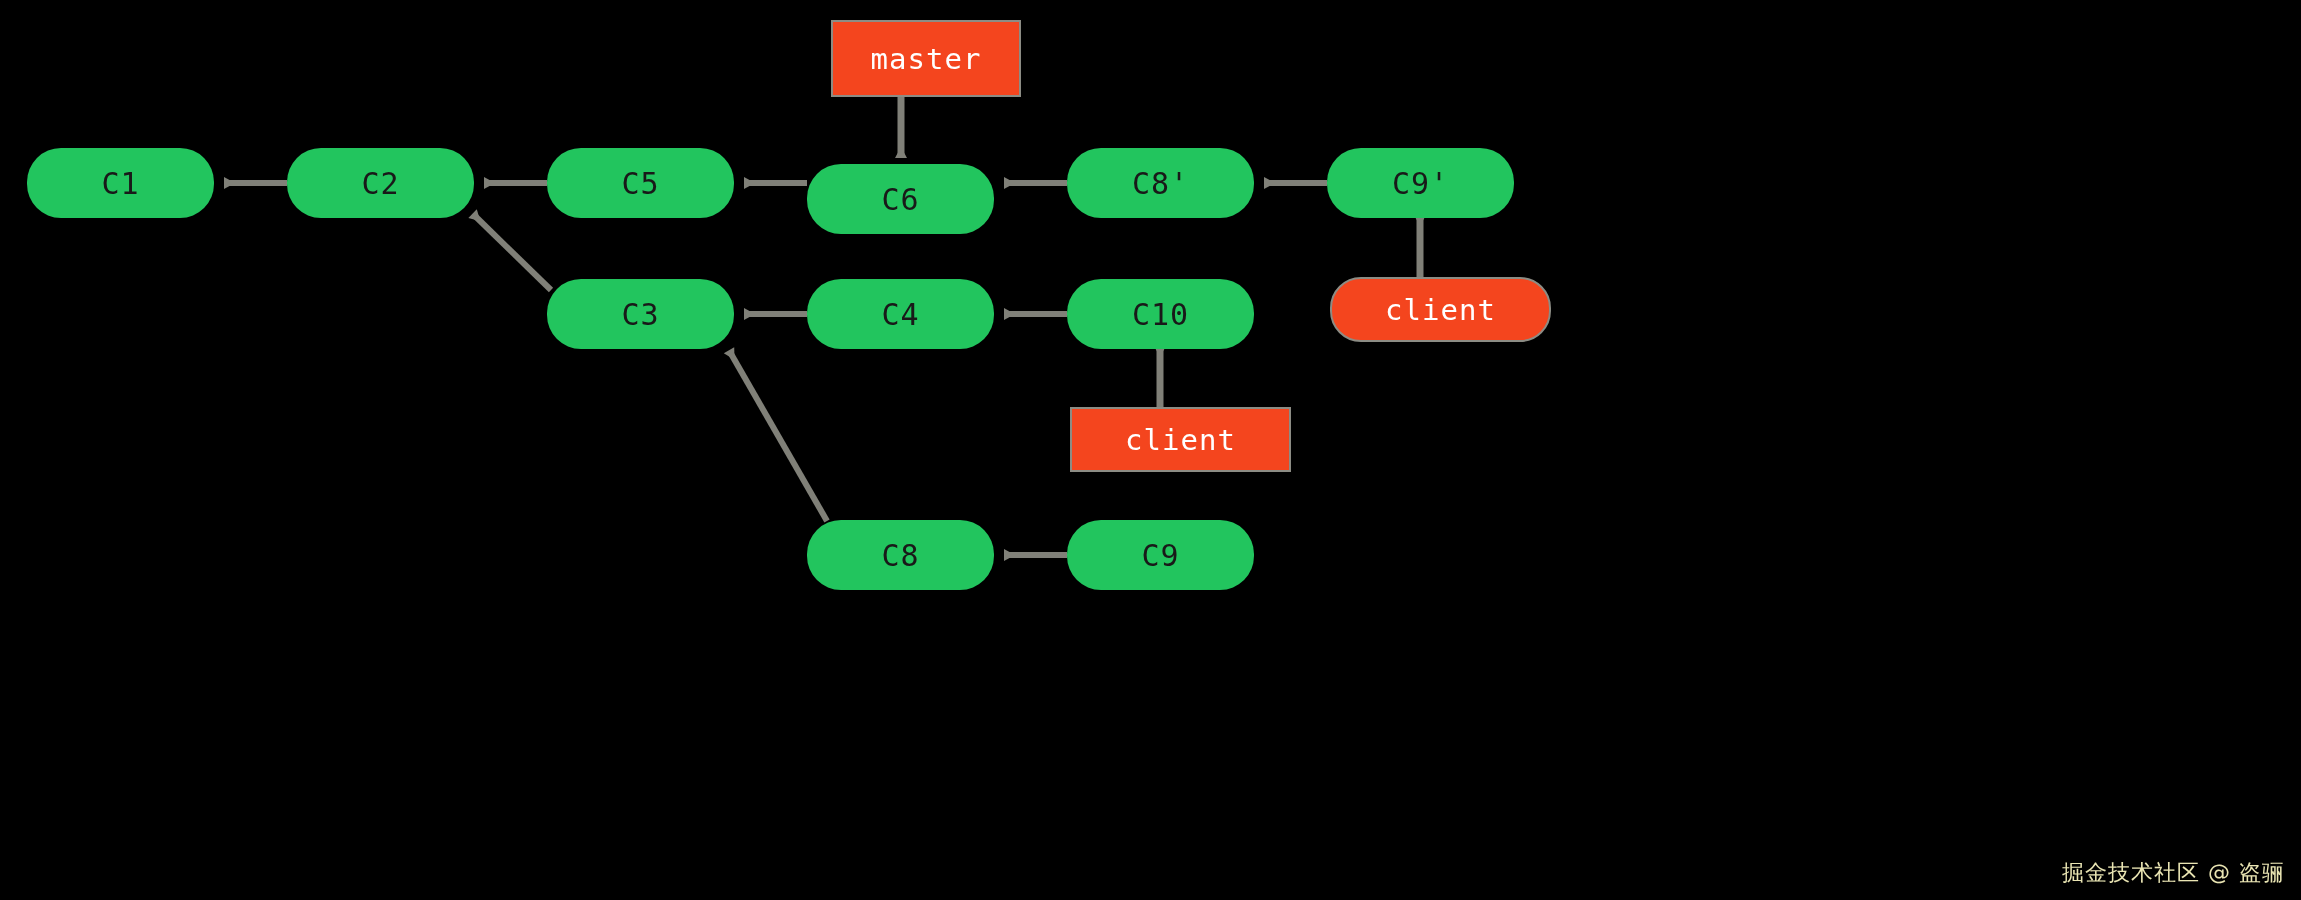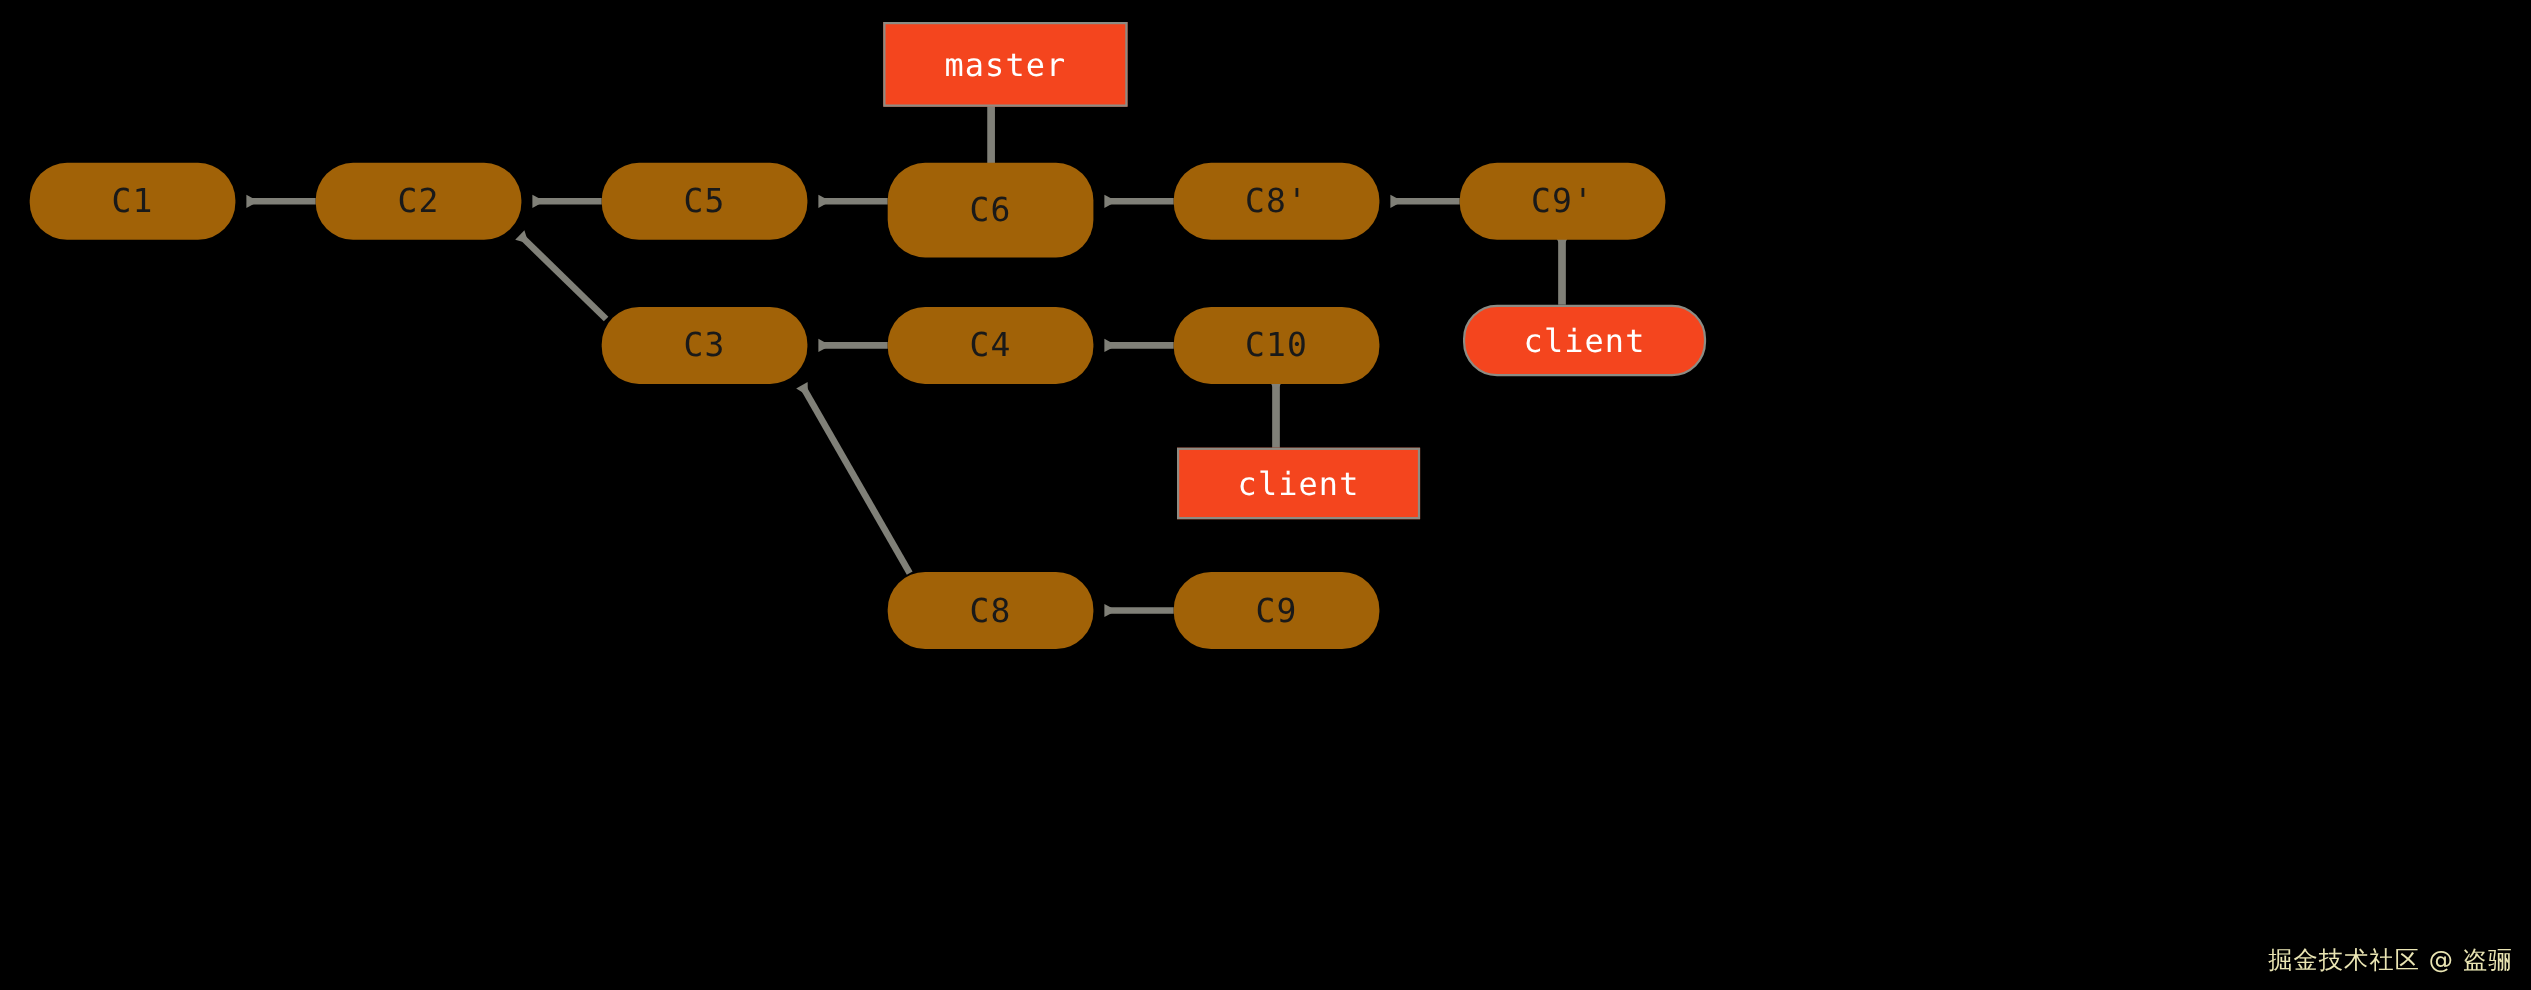--- a/index.html
+++ b/index.html
@@ -24,21 +24,21 @@
     top: 0;
     width: 2301px;
     height: 900px;
     pointer-events: none;
   }
   .commit-node {
     position: absolute;
     display: flex;
     align-items: center;
     justify-content: center;
-    background: #a16207;
+    background: #22c55e;
     border-radius: 34px;
     color: #191919;
     font-family: "DejaVu Sans Mono", "Liberation Mono", monospace;
     font-size: 30px;
     letter-spacing: 1px;
     box-sizing: border-box;
     z-index: 3;
   }
   .ref-label {
     position: absolute;
@@ -114,21 +114,21 @@
 
   <div class="commit-node" style="left:27px;top:148px;width:187px;height:70px;">
     <span>C1</span>
   </div>
   <div class="commit-node" style="left:287px;top:148px;width:187px;height:70px;">
     <span>C2</span>
   </div>
   <div class="commit-node" style="left:547px;top:148px;width:187px;height:70px;">
     <span>C5</span>
   </div>
-  <div class="commit-node" style="left:807px;top:148px;width:187px;height:86px;">
+  <div class="commit-node" style="left:807px;top:164px;width:187px;height:70px;">
     <span>C6</span>
   </div>
   <div class="commit-node" style="left:1067px;top:148px;width:187px;height:70px;">
     <span>C8'</span>
   </div>
   <div class="commit-node" style="left:1327px;top:148px;width:187px;height:70px;">
     <span>C9'</span>
   </div>
 
   <div class="commit-node" style="left:547px;top:279px;width:187px;height:70px;">
@@ -141,21 +141,21 @@
     <span>C10</span>
   </div>
 
   <div class="commit-node" style="left:807px;top:520px;width:187px;height:70px;">
     <span>C8</span>
   </div>
   <div class="commit-node" style="left:1067px;top:520px;width:187px;height:70px;">
     <span>C9</span>
   </div>
 
-  <div class="ref-label" style="left:803px;top:20px;width:222px;height:77px;">
+  <div class="ref-label" style="left:831px;top:20px;width:190px;height:77px;">
     <span>master</span>
   </div>
   <div class="ref-label" style="left:1330px;top:277px;width:221px;height:65px;border-radius:31px;">
     <span>client</span>
   </div>
   <div class="ref-label" style="left:1070px;top:407px;width:221px;height:65px;">
     <span>client</span>
   </div>
 
   <div id="watermark">掘金技术社区 @ 盗骊</div>

